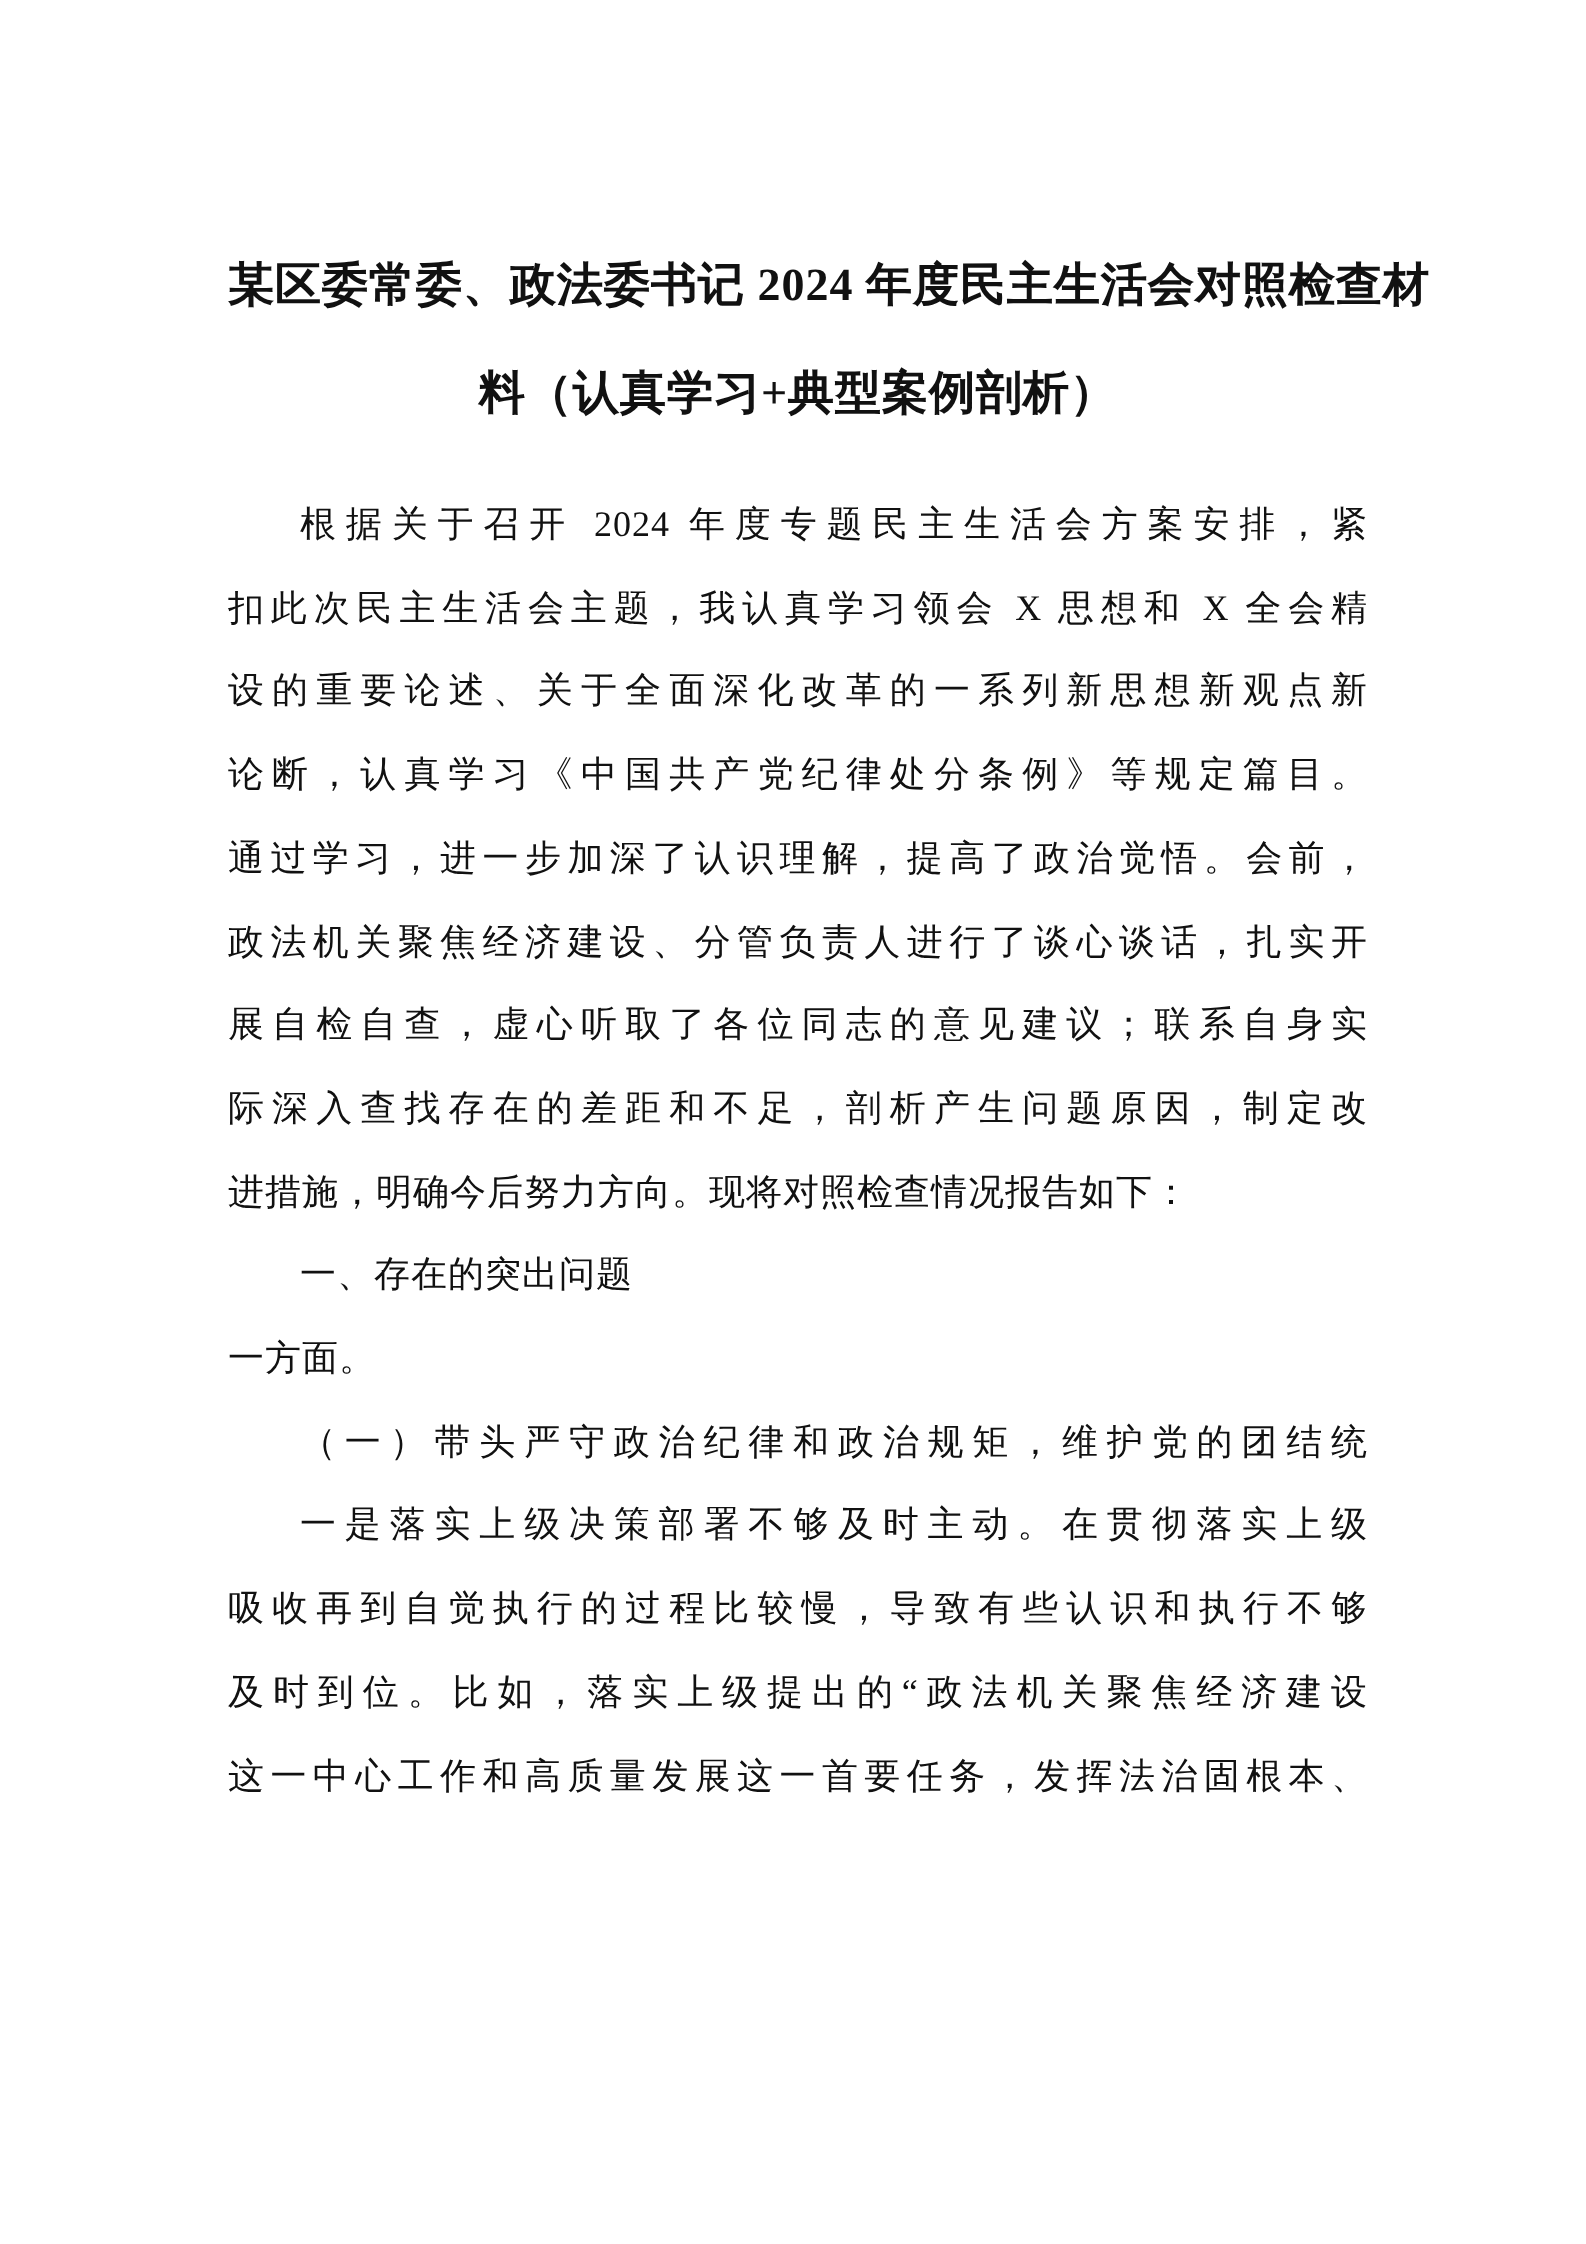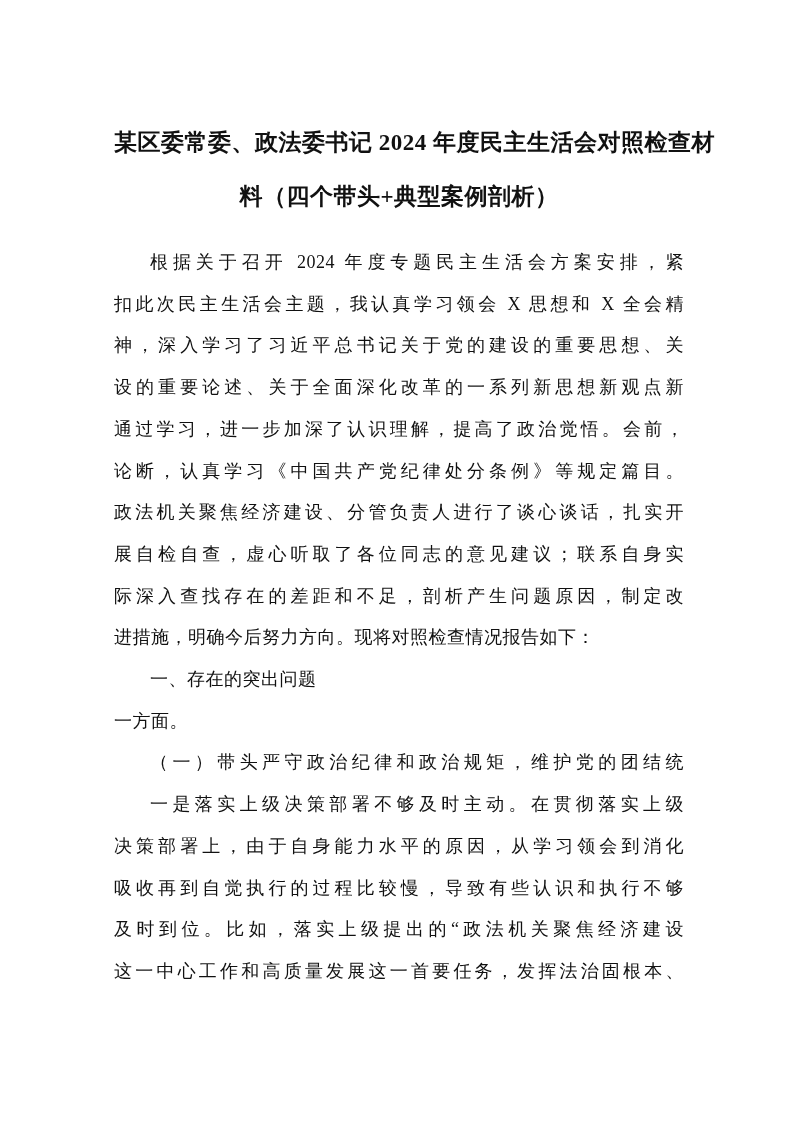--- a/index.html
+++ b/index.html
@@ -54,38 +54,36 @@
   }
 </style>
 </head>
 <body>
 
 <div class="page">
   <div class="content">
 
     <h1 class="doc-title">
       <div class="title-line">某区委常委、政法委书记 2024 年度民主生活会对照检查材</div>
-      <div class="title-line">料（四个带头+典型案例剖析）</div>
+      <div class="title-line">料（认真学习+典型案例剖析）</div>
     </h1>
 
     <div class="body-text">
       <div class="ln indent">根据关于召开 2024 年度专题民主生活会方案安排，紧</div>
       <div class="ln">扣此次民主生活会主题，我认真学习领会 X 思想和 X 全会精</div>
-      <div class="ln">神，深入学习了习近平总书记关于党的建设的重要思想、关</div>
       <div class="ln">设的重要论述、关于全面深化改革的一系列新思想新观点新</div>
+      <div class="ln">论断，认真学习《中国共产党纪律处分条例》等规定篇目。</div>
       <div class="ln">通过学习，进一步加深了认识理解，提高了政治觉悟。会前，</div>
-      <div class="ln">论断，认真学习《中国共产党纪律处分条例》等规定篇目。</div>
       <div class="ln">政法机关聚焦经济建设、分管负责人进行了谈心谈话，扎实开</div>
       <div class="ln">展自检自查，虚心听取了各位同志的意见建议；联系自身实</div>
       <div class="ln">际深入查找存在的差距和不足，剖析产生问题原因，制定改</div>
       <div class="ln final">进措施，明确今后努力方向。现将对照检查情况报告如下：</div>
       <div class="ln indent final">一、存在的突出问题</div>
       <div class="ln final">一方面。</div>
       <div class="ln indent">（一）带头严守政治纪律和政治规矩，维护党的团结统</div>
       <div class="ln indent">一是落实上级决策部署不够及时主动。在贯彻落实上级</div>
-      <div class="ln">决策部署上，由于自身能力水平的原因，从学习领会到消化</div>
       <div class="ln">吸收再到自觉执行的过程比较慢，导致有些认识和执行不够</div>
       <div class="ln">及时到位。比如，落实上级提出的“政法机关聚焦经济建设</div>
       <div class="ln">这一中心工作和高质量发展这一首要任务，发挥法治固根本、</div>
     </div>
 
   </div>
 </div>
 
 </body></html>

